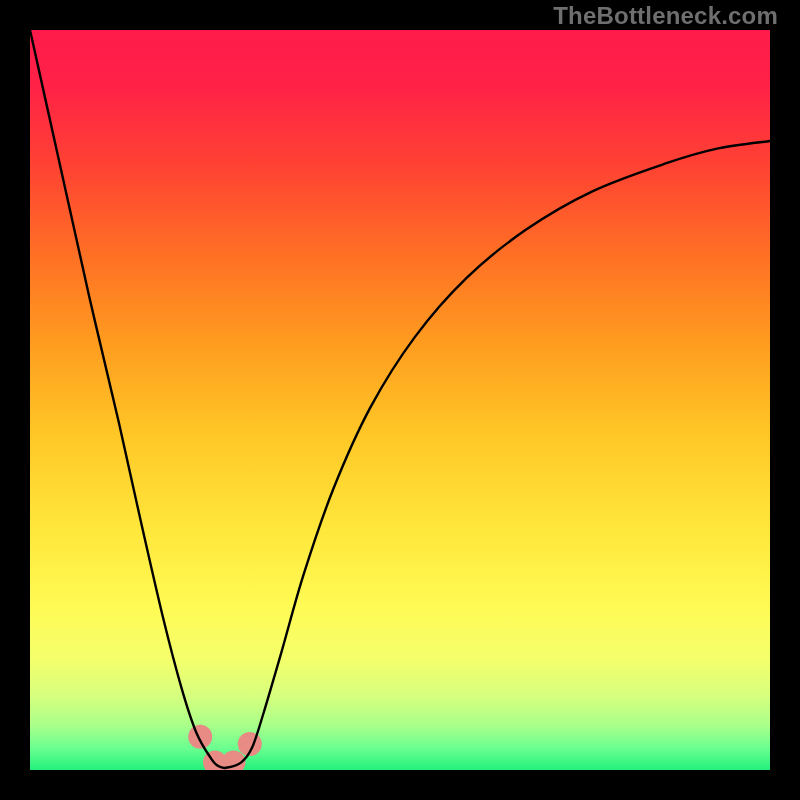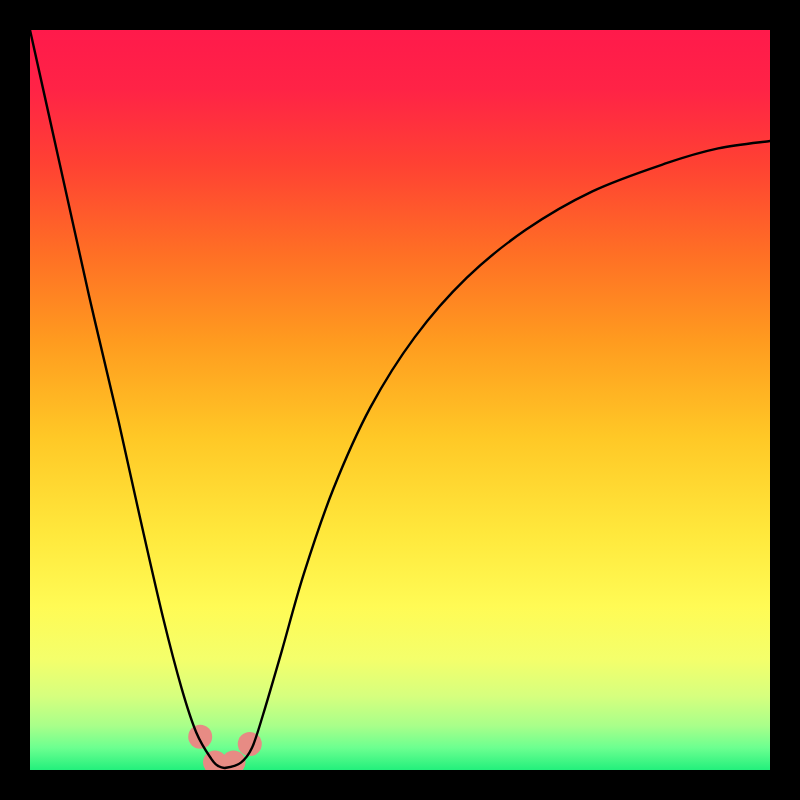--- a/index.html
+++ b/index.html
@@ -43,20 +43,21 @@
     font-size: 24px;
     font-weight: 600;
     letter-spacing: 0.2px;
   }
 </style>
 </head>
 <body>
 
 <div class="outer">
 
+  <span class="watermark">TheBottleneck.com</span>
 
   <div class="plot-area">
 
     <svg class="gradient-bg" viewBox="0 0 740 740" preserveAspectRatio="none">
       <defs>
         <linearGradient id="bg-grad" x1="0" y1="0" x2="0" y2="1">
             <stop offset="0%" stop-color="#ff1a4b"></stop>
             <stop offset="8%" stop-color="#ff2346"></stop>
             <stop offset="18%" stop-color="#ff4133"></stop>
             <stop offset="30%" stop-color="#ff6e25"></stop>

